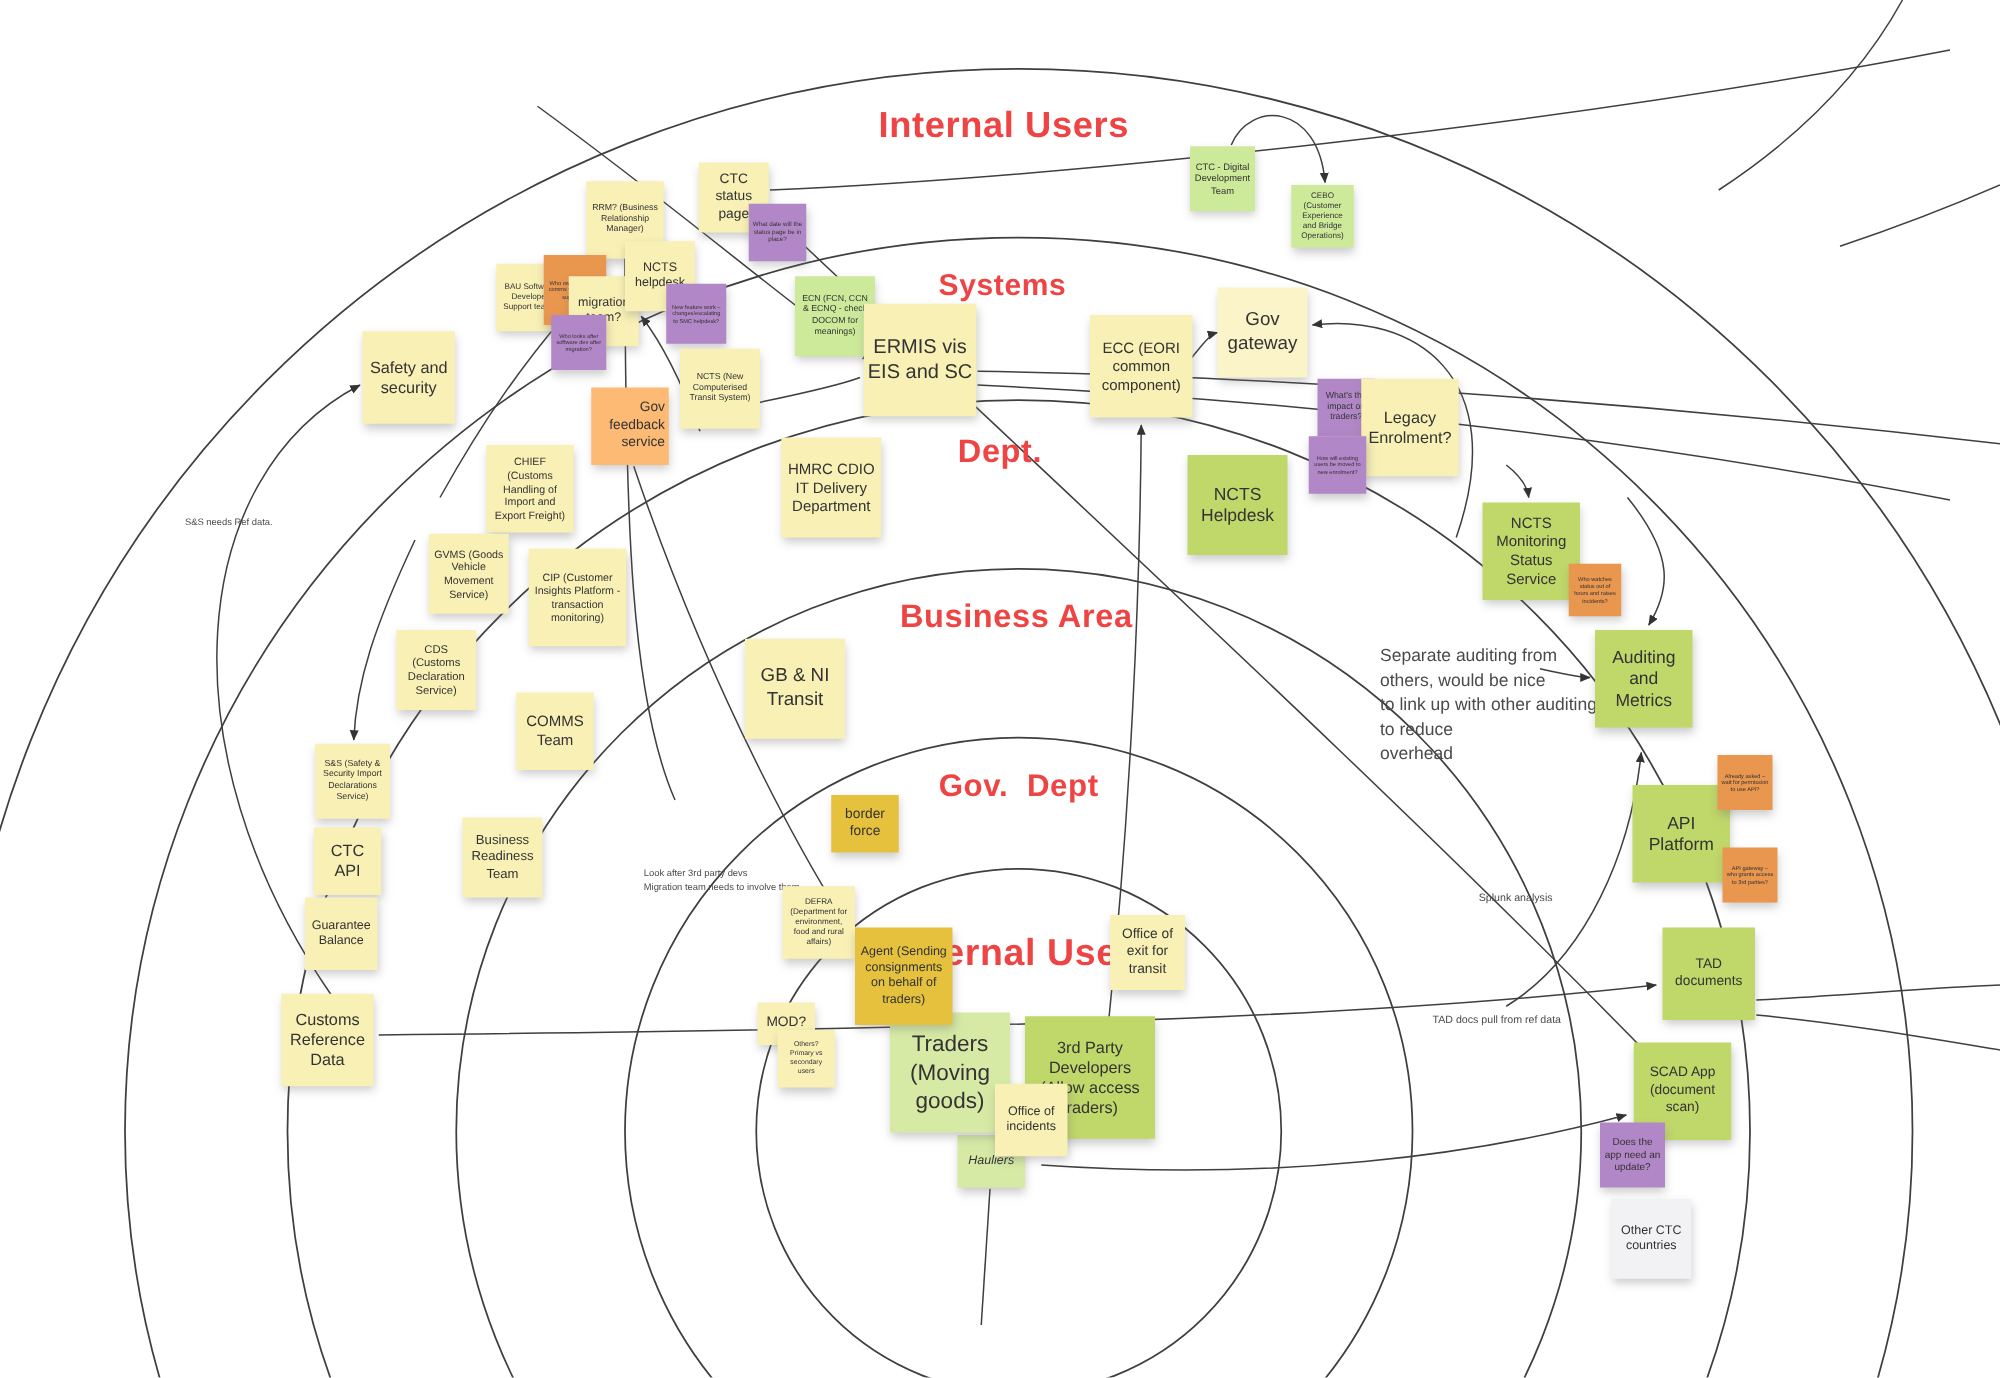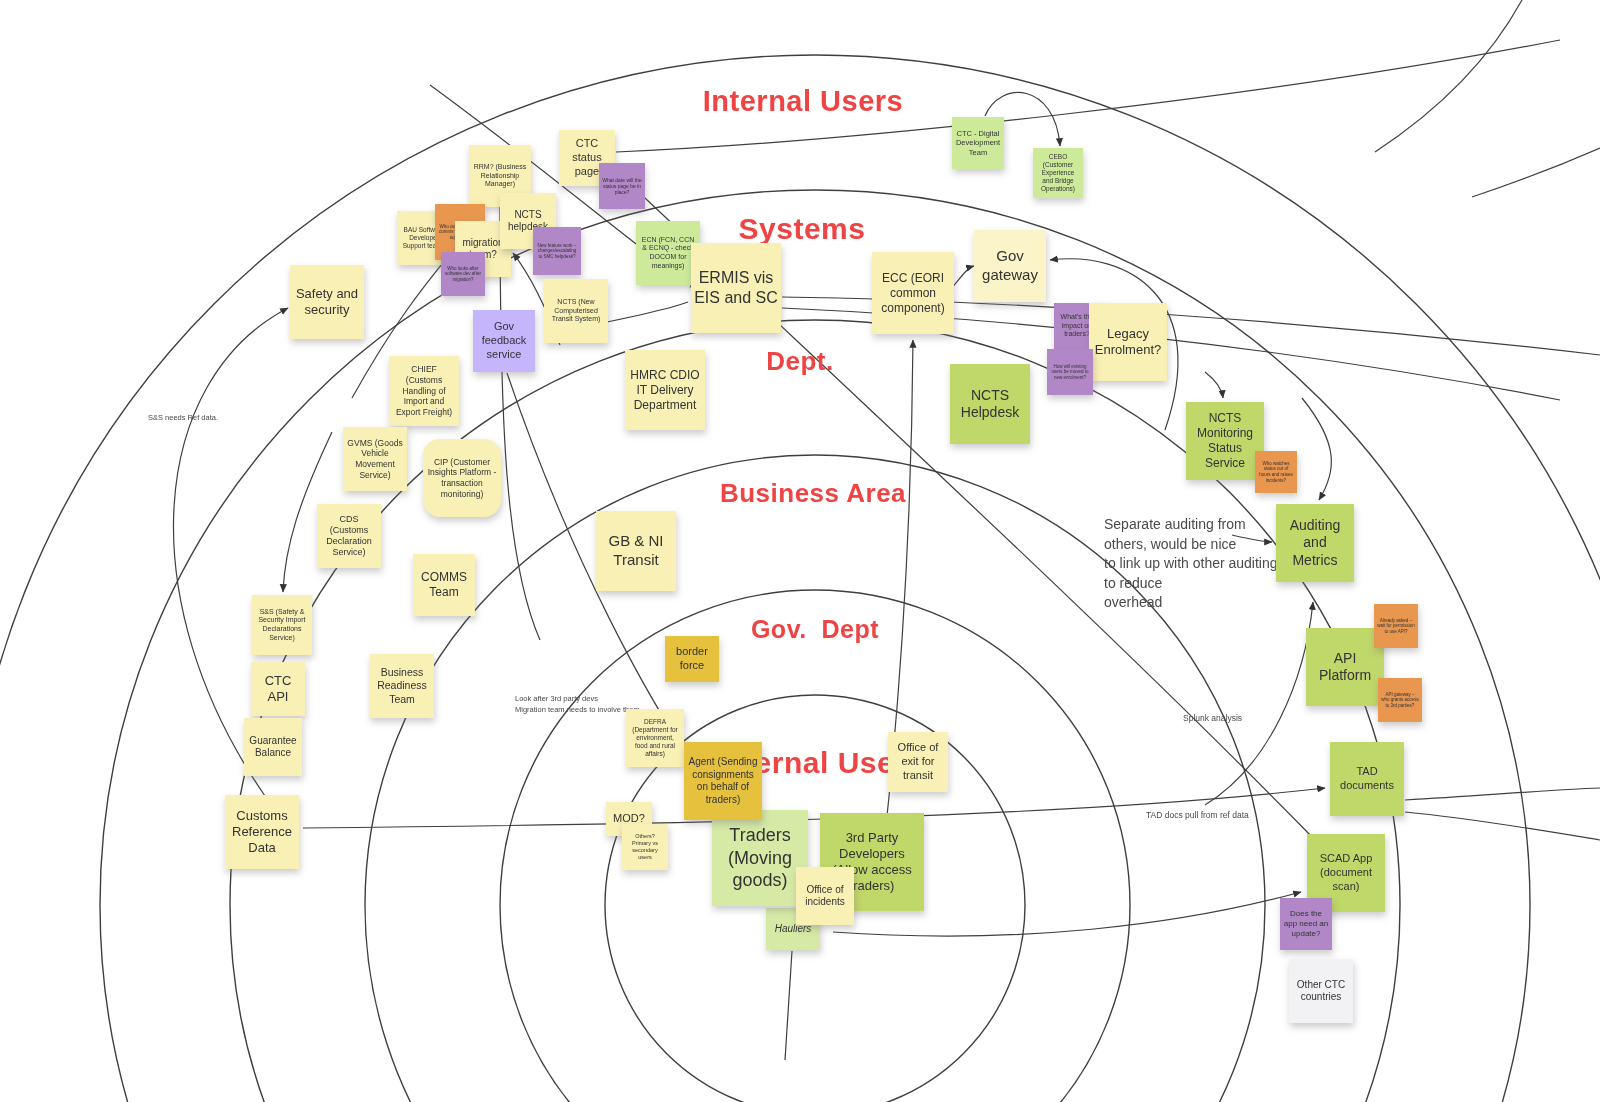--- a/index.html
+++ b/index.html
@@ -73,57 +73,57 @@
       <path d="M 792,951 C 789,1000 787,1030 785,1060"></path>
       <path d="M 1522,0 C 1488,62 1436,112 1375,152"></path>
       <path d="M 1600,148 C 1545,172 1505,186 1472,197"></path>
       <path d="M 610,165 C 880,420 1120,640 1320,845"></path>
       <path d="M 546,334 C 620,320 672,308 688,302"></path>
     </g>
   </svg>
 
   <div id="labels-layer">
       <div class="ring-label" style="left: 803px; top: 101px; font-size: 29px;">Internal Users</div>
-      <div class="ring-label" style="left: 802px; top: 229px; font-size: 30px;">Systems</div>
+      <div class="ring-label" style="left: 802px; top: 229px; font-size: 24px;">Systems</div>
       <div class="ring-label" style="left: 800px; top: 361px; font-size: 26px;">Dept.</div>
       <div class="ring-label" style="left: 813px; top: 493px; font-size: 26px;">Business Area</div>
       <div class="ring-label" style="left: 815px; top: 629px; font-size: 25px;">Gov.  Dept</div>
       <div class="ring-label" style="left: 815px; top: 763px; font-size: 30px; width: 235px; white-space: normal;">External Users</div>
     </div>
   <div id="notes-layer">
       <div class="note" style="left: 327px; top: 302px; width: 74px; height: 74px; font-size: 13px; background: rgb(248, 240, 181);">Safety and security</div>
       <div class="note" style="left: 587px; top: 158px; width: 56px; height: 56px; font-size: 11px; background: rgb(248, 240, 181);">CTC status page</div>
       <div class="note" style="left: 622px; top: 186px; width: 46px; height: 46px; font-size: 5px; background: rgb(178, 135, 199);">What date will the status page be in place?</div>
       <div class="note" style="left: 500px; top: 176px; width: 62px; height: 62px; font-size: 7px; background: rgb(248, 240, 181);">RRM? (Business Relationship Manager)</div>
       <div class="note" style="left: 424px; top: 238px; width: 54px; height: 54px; font-size: 6.5px; background: rgb(248, 240, 181);">BAU Software Developer Support team?</div>
       <div class="note" style="left: 460px; top: 232px; width: 50px; height: 56px; font-size: 4.5px; background: rgb(233, 150, 79);">Who owns migration comms with software suppliers?</div>
       <div class="note" style="left: 483px; top: 249px; width: 56px; height: 56px; font-size: 10px; background: rgb(248, 240, 181);">migration team?</div>
       <div class="note" style="left: 463px; top: 274px; width: 44px; height: 44px; font-size: 4.5px; background: rgb(178, 135, 199);">Who looks after software dev after migration?</div>
       <div class="note" style="left: 528px; top: 221px; width: 56px; height: 56px; font-size: 10px; background: rgb(248, 240, 181);">NCTS helpdesk</div>
       <div class="note" style="left: 557px; top: 251px; width: 48px; height: 48px; font-size: 4.5px; background: rgb(178, 135, 199);">New feature work – changes/escalating to SMC helpdesk?</div>
       <div class="note" style="left: 576px; top: 311px; width: 64px; height: 64px; font-size: 7px; background: rgb(248, 240, 181);">NCTS (New Computerised Transit System)</div>
-      <div class="note" style="left: 504px; top: 341px; width: 62px; height: 62px; font-size: 11px; background: #c4b5fd;">Gov feedback service</div>
+      <div class="note" style="left: 504px; top: 341px; width: 62px; height: 62px; font-size: 11px; background: #fdba74; text-align: right;">Gov feedback service</div>
       <div class="note" style="left: 668px; top: 253px; width: 64px; height: 64px; font-size: 7px; background: rgb(205, 234, 155);">ECN (FCN, CCN &amp; ECNQ - check DOCOM for meanings)</div>
       <div class="note" style="left: 736px; top: 288px; width: 90px; height: 90px; font-size: 16px; background: rgb(248, 240, 181);">ERMIS vis EIS and SC</div>
       <div class="note" style="left: 665px; top: 390px; width: 80px; height: 80px; font-size: 12px; background: rgb(248, 240, 181);">HMRC CDIO IT Delivery Department</div>
       <div class="note" style="left: 913px; top: 293px; width: 82px; height: 82px; font-size: 12px; background: rgb(248, 240, 181);">ECC (EORI common component)</div>
       <div class="note" style="left: 1010px; top: 266px; width: 72px; height: 72px; font-size: 15px; background: rgb(251, 244, 200);">Gov gateway</div>
       <div class="note" style="left: 1077px; top: 326px; width: 46px; height: 46px; font-size: 7px; background: rgb(178, 135, 199);">What's the impact on traders?</div>
       <div class="note" style="left: 1128px; top: 342px; width: 78px; height: 78px; font-size: 13px; background: rgb(248, 240, 181);">Legacy Enrolment?</div>
       <div class="note" style="left: 1070px; top: 372px; width: 46px; height: 46px; font-size: 4.5px; background: rgb(178, 135, 199);">How will existing users be moved to new enrolment?</div>
       <div class="note" style="left: 978px; top: 143px; width: 52px; height: 52px; font-size: 7.5px; background: rgb(205, 234, 155);">CTC - Digital Development Team</div>
       <div class="note" style="left: 1058px; top: 173px; width: 50px; height: 50px; font-size: 6.5px; background: rgb(205, 234, 155);">CEBO (Customer Experience and Bridge Operations)</div>
       <div class="note" style="left: 990px; top: 404px; width: 80px; height: 80px; font-size: 14px; background: rgb(192, 215, 106);">NCTS Helpdesk</div>
       <div class="note" style="left: 1225px; top: 441px; width: 78px; height: 78px; font-size: 12px; background: rgb(192, 215, 106);">NCTS Monitoring Status Service</div>
       <div class="note" style="left: 1276px; top: 472px; width: 42px; height: 42px; font-size: 4.5px; background: rgb(233, 150, 79);">Who watches status out of hours and raises incidents?</div>
       <div class="note" style="left: 1315px; top: 543px; width: 78px; height: 78px; font-size: 14px; background: rgb(192, 215, 106);">Auditing and Metrics</div>
       <div class="note" style="left: 424px; top: 391px; width: 70px; height: 70px; font-size: 8.5px; background: rgb(248, 240, 181);">CHIEF (Customs Handling of Import and Export Freight)</div>
       <div class="note" style="left: 375px; top: 459px; width: 64px; height: 64px; font-size: 8.5px; background: rgb(248, 240, 181);">GVMS (Goods Vehicle Movement Service)</div>
       <div class="note" style="left: 349px; top: 536px; width: 64px; height: 64px; font-size: 9px; background: rgb(248, 240, 181);">CDS (Customs Declaration Service)</div>
-      <div class="note" style="left: 462px; top: 478px; width: 78px; height: 78px; font-size: 8.5px; background: rgb(248, 240, 181); border-radius: 17px;">CIP (Customer Insights Platform - transaction monitoring)</div>
+      <div class="note" style="left: 462px; top: 478px; width: 78px; height: 78px; font-size: 8.5px; background: rgb(248, 240, 181);">CIP (Customer Insights Platform - transaction monitoring)</div>
       <div class="note" style="left: 444px; top: 585px; width: 62px; height: 62px; font-size: 12px; background: rgb(248, 240, 181);">COMMS Team</div>
       <div class="note" style="left: 636px; top: 551px; width: 80px; height: 80px; font-size: 15px; background: rgb(248, 240, 181);">GB &amp; NI Transit</div>
       <div class="note" style="left: 402px; top: 686px; width: 64px; height: 64px; font-size: 10.5px; background: rgb(248, 240, 181);">Business Readiness Team</div>
       <div class="note" style="left: 282px; top: 625px; width: 60px; height: 60px; font-size: 7px; background: rgb(248, 240, 181);">S&amp;S (Safety &amp; Security Import Declarations Service)</div>
       <div class="note" style="left: 278px; top: 689px; width: 54px; height: 54px; font-size: 13px; background: rgb(248, 240, 181);">CTC API</div>
       <div class="note" style="left: 273px; top: 747px; width: 58px; height: 58px; font-size: 10px; background: rgb(248, 240, 181);">Guarantee Balance</div>
       <div class="note" style="left: 262px; top: 832px; width: 74px; height: 74px; font-size: 13px; background: rgb(248, 240, 181);">Customs Reference Data</div>
       <div class="note" style="left: 692px; top: 659px; width: 54px; height: 46px; font-size: 11px; background: rgb(229, 193, 61);">border force</div>
       <div class="note" style="left: 655px; top: 738px; width: 58px; height: 58px; font-size: 6.5px; background: rgb(248, 240, 181);">DEFRA (Department for environment, food and rural affairs)</div>
       <div class="note" style="left: 629px; top: 819px; width: 46px; height: 34px; font-size: 11px; background: rgb(248, 240, 181);">MOD?</div>

